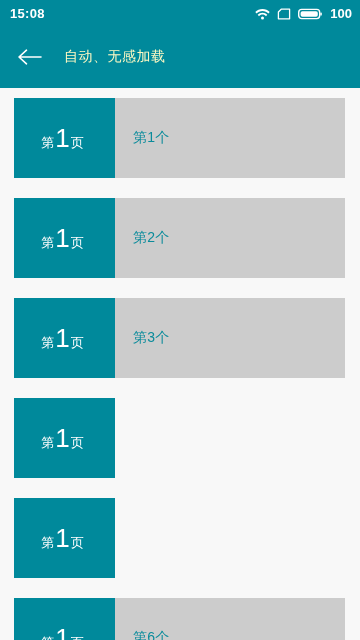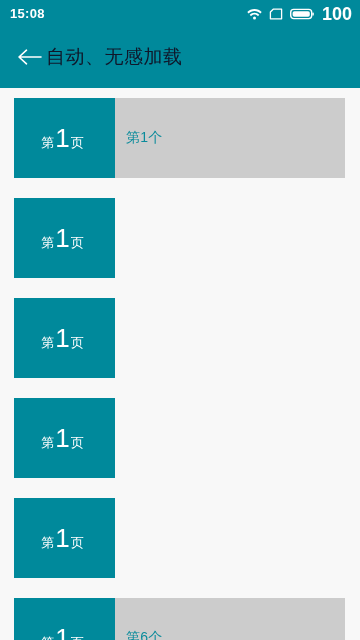--- a/index.html
+++ b/index.html
@@ -27,43 +27,44 @@
     line-height:1;
   }
   .status-right{
     margin-left:auto;
     display:flex;
     align-items:center;
     gap:7px;
   }
   .status-right svg{ display:block; }
   .status-batt-num{
-    font-size:18px;
+    font-size:13px;
     font-weight:bold;
     line-height:1;
     margin-left:1px;
   }
 
   
   .toolbar{
     height:62px;
     background:#00899b;
     display:flex;
     align-items:center;
     padding-left:14px;
   }
   .back-btn{
     width:32px; height:32px;
     display:flex; align-items:center; justify-content:center;
     flex:0 0 auto;
     cursor:pointer;
   }
   .toolbar-title{
-    color:#0f172a;
-    font-size:19px;
+    margin-left:18px;
+    color:#fef9c3;
+    font-size:14px;
     letter-spacing:0.5px;
     white-space:nowrap;
   }
 
   
   .list{
     position:relative;
     height:552px;
     overflow:hidden;
     padding-top:10px;
@@ -94,21 +95,21 @@
   .badge-num{
     font-size:26px;
     padding:0 1px;
     line-height:1;
   }
   .row-body{
     flex:1 1 auto;
     background:#cccccc;
     display:flex;
     align-items:center;
-    padding-left:11px;
+    padding-left:18px;
   }
   .row-label{
     color:#0a8b9b;
     font-size:14px;
     letter-spacing:0.2px;
   }
 </style>
 </head>
 <body>
 
@@ -163,29 +164,35 @@
   </div>
 
   <div class="row">
     <div class="row-badge">
       <span class="badge-inner">
         <span class="badge-pre">第</span>
         <span class="badge-num">1</span>
         <span class="badge-post">页</span>
       </span>
     </div>
-  </div>
-
-  <div class="row">
-    <div class="row-badge">
-      <span class="badge-inner">
-        <span class="badge-pre">第</span>
-        <span class="badge-num">1</span>
-        <span class="badge-post">页</span>
-      </span>
+    <div class="row-body">
+      <span class="row-label">第2个</span>
+    </div>
+  </div>
+
+  <div class="row">
+    <div class="row-badge">
+      <span class="badge-inner">
+        <span class="badge-pre">第</span>
+        <span class="badge-num">1</span>
+        <span class="badge-post">页</span>
+      </span>
+    </div>
+    <div class="row-body">
+      <span class="row-label">第3个</span>
     </div>
   </div>
 
   <div class="row">
     <div class="row-badge">
       <span class="badge-inner">
         <span class="badge-pre">第</span>
         <span class="badge-num">1</span>
         <span class="badge-post">页</span>
       </span>

